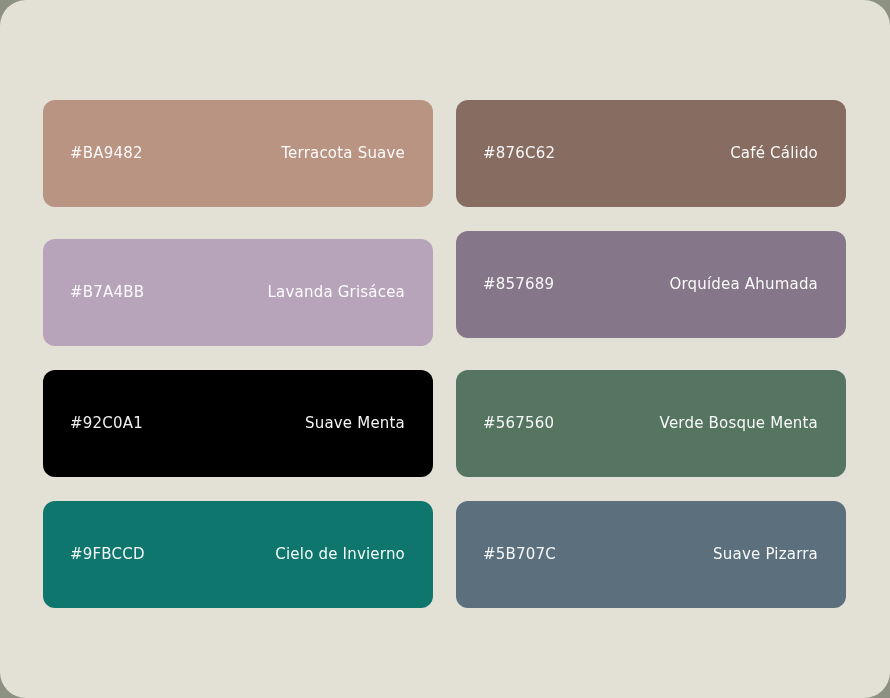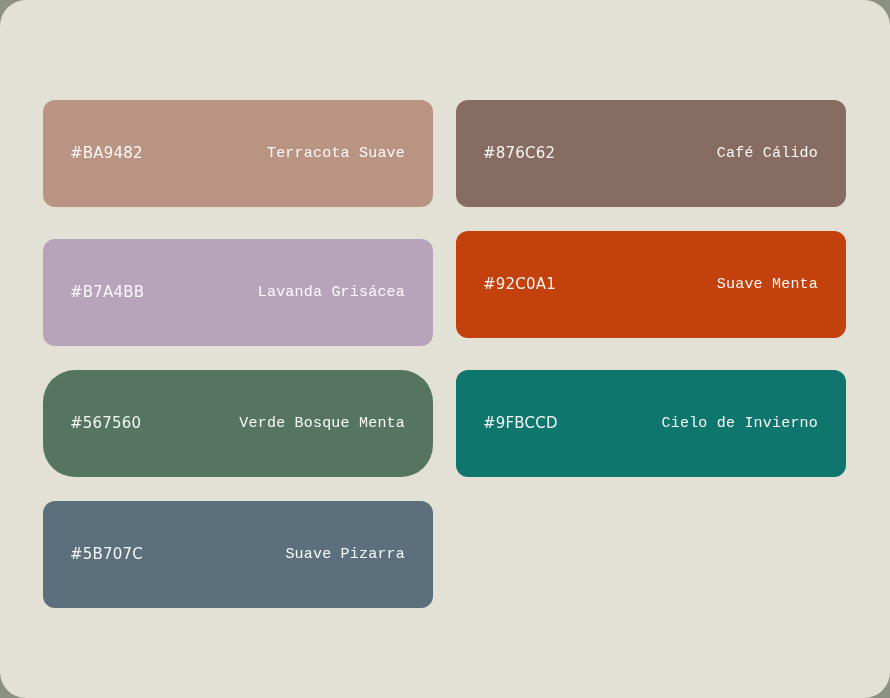--- a/index.html
+++ b/index.html
@@ -51,21 +51,20 @@
     white-space: nowrap;
   }
 
   .swatch-name {
     font-size: 15px;
     line-height: 1;
     color: rgba(255, 255, 255, 0.96);
     letter-spacing: 0.2px;
     white-space: nowrap;
     text-align: right;
-    font-family: Liberation Mono, monospace;
   }
 </style>
 </head>
 <body style="background: rgb(140, 145, 129);">
 
 <div class="palette-panel" style="background: rgb(227, 225, 214);">
   <div class="swatch-grid">
 
     <div class="swatch-card" style="background: rgb(186, 148, 130);">
       <span class="swatch-hex">#BA9482</span>
@@ -75,27 +74,31 @@
     <div class="swatch-card" style="background: rgb(135, 108, 98);">
       <span class="swatch-hex">#876C62</span>
       <span class="swatch-name">Café Cálido</span>
     </div>
 
     <div class="swatch-card" style="background: rgb(183, 164, 187); margin-top: 8px;">
       <span class="swatch-hex">#B7A4BB</span>
       <span class="swatch-name">Lavanda Grisácea</span>
     </div>
 
+    <div class="swatch-card" style="background: rgb(133, 118, 137);">
+      <span class="swatch-hex">#857689</span>
+      <span class="swatch-name">Orquídea Ahumada</span>
+    </div>
 
-    <div class="swatch-card" style="background: #c2410c; padding-left: 27px;">
+    <div class="swatch-card" style="background: #000000; padding-left: 27px;">
       <span class="swatch-hex">#92C0A1</span>
       <span class="swatch-name">Suave Menta</span>
     </div>
 
-    <div class="swatch-card" style="background: rgb(86, 117, 96); border-radius: 32px;">
+    <div class="swatch-card" style="background: rgb(86, 117, 96);">
       <span class="swatch-hex">#567560</span>
       <span class="swatch-name">Verde Bosque Menta</span>
     </div>
 
     <div class="swatch-card" style="background: #0f766e;">
       <span class="swatch-hex">#9FBCCD</span>
       <span class="swatch-name">Cielo de Invierno</span>
     </div>
 
     <div class="swatch-card" style="background: rgb(91, 112, 124); gap: 28px;">

